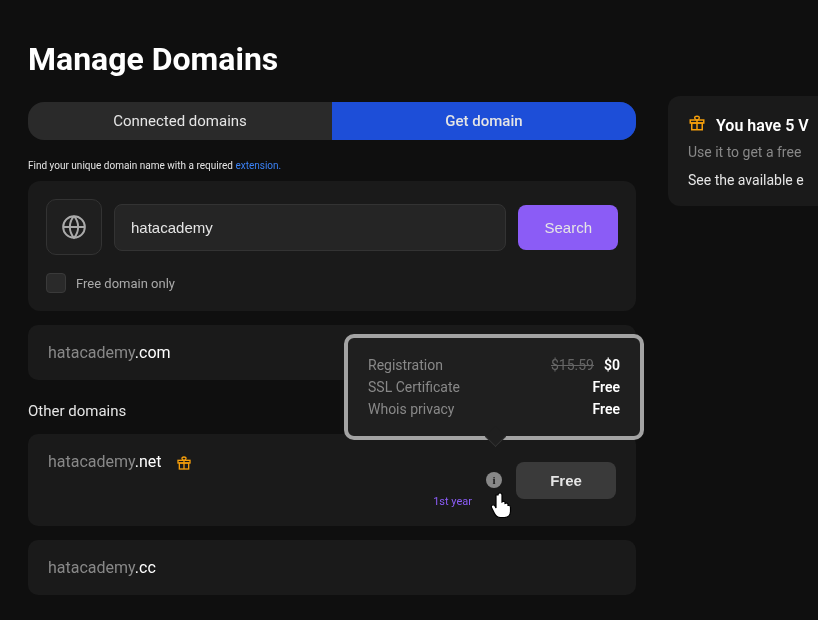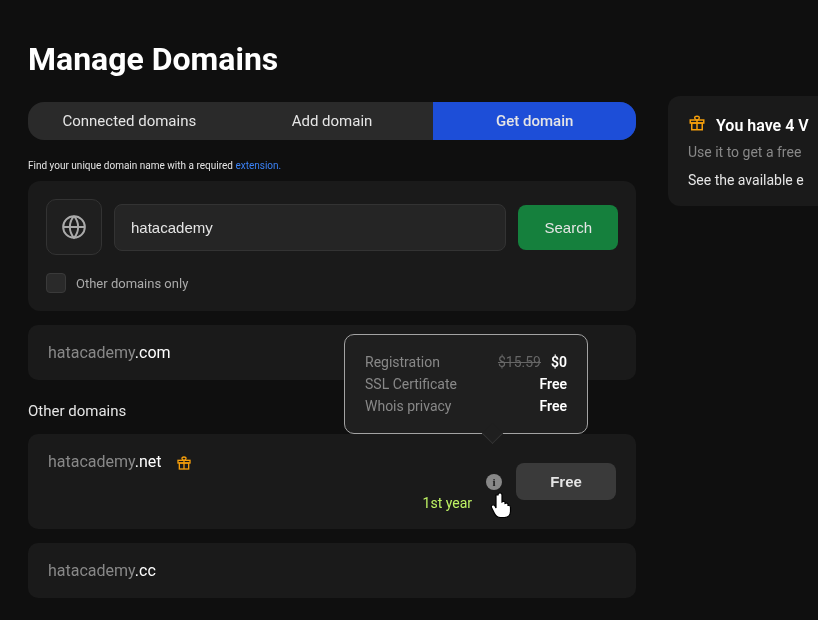--- a/index.html
+++ b/index.html
@@ -70,21 +70,21 @@
     flex: 1;
     background: #252525;
     border: 1px solid #333;
     border-radius: 8px;
     padding: 14px 16px;
     color: #e5e5e5;
     font-size: 15px;
     outline: none;
   }
   .search-btn {
-    background: #15803d;
+    background: #8b5cf6;
     border: none;
     border-radius: 8px;
     padding: 14px 26px;
     color: #e5e5e5;
     font-size: 15px;
     font-weight: 500;
     cursor: pointer;
   }
   .checkbox-row {
     display: flex;
@@ -122,21 +122,21 @@
   .gift-icon-small {
     display: inline-flex;
     margin-left: 10px;
     vertical-align: middle;
   }
   .row-right {
     display: flex;
     align-items: center;
     gap: 14px;
   }
-  .year-text { font-size: 14px; color: #bef264; margin-top: 43px; }
+  .year-text { font-size: 11px; color: #8b5cf6; margin-top: 43px; }
   .info-icon {
     width: 16px;
     height: 16px;
     background: #888;
     border-radius: 50%;
     display: inline-flex;
     align-items: center;
     justify-content: center;
     font-size: 11px;
     font-weight: 700;
@@ -151,24 +151,24 @@
     color: #e5e5e5;
     font-size: 15px;
     font-weight: 600;
     cursor: pointer;
     min-width: 100px;
     text-align: center;
   }
   .tooltip {
     position: absolute;
     background: #1f1f1f;
-    border: 1px solid #a3a3a3;
+    border: 4px solid #a3a3a3;
     border-radius: 10px;
     padding: 16px 20px;
-    width: 244px;
+    width: 300px;
     z-index: 10;
     top: 334px;
     left: 344px;
   }
   .tooltip::after {
     content: "";
     position: absolute;
     bottom: -8px;
     left: 140px;
     width: 14px;
@@ -216,21 +216,20 @@
   }
 </style>
 </head>
 <body>
 
 <div class="container">
   <h1>Manage Domains</h1>
 
   <div class="tabs">
     <div class="tab">Connected domains</div>
-    <div class="tab">Add domain</div>
     <div class="tab active">Get domain</div>
   </div>
 
   <p class="intro">
     <span>Find your unique domain name with a required </span><a href="#">extension.</a>
   </p>
 
   <div class="search-card">
     <div class="search-row">
       <div class="globe-box">
@@ -238,21 +237,21 @@
           <circle cx="12" cy="12" r="10"></circle>
           <path d="M2 12h20"></path>
           <path d="M12 2a15 15 0 0 1 0 20a15 15 0 0 1 0-20"></path>
         </svg>
       </div>
       <input class="search-input" value="hatacademy" style="">
       <button class="search-btn">Search</button>
     </div>
     <div class="checkbox-row">
       <div class="checkbox"></div>
-      <span class="checkbox-label">Other domains only</span>
+      <span class="checkbox-label">Free domain only</span>
     </div>
   </div>
 
   <div class="domain-row">
     <div class="domain-name">
       <span>hatacademy</span><span class="tld">.com</span>
     </div>
   </div>
 
   <div class="section-title">Other domains</div>
@@ -305,21 +304,21 @@
   <div class="side-title">
     <span>
       <svg width="18" height="18" viewBox="0 0 24 24" fill="none" stroke="#f59e0b" stroke-width="2">
         <rect x="3" y="8" width="18" height="4"></rect>
           <rect x="5" y="12" width="14" height="9"></rect>
         <path d="M12 8v13"></path>
           <path d="M12 8c-3 0-5-5 0-5"></path>
           <path d="M12 8c3 0 5-5 0-5"></path>
       </svg>
     </span>
-    <span>You have 4  V</span>
+    <span>You have 5  V</span>
   </div>
   <div class="side-sub">Use it to get a free</div>
   <div class="side-link">See the available e</div>
 </div>
 
 <div class="cursor-hand">
   <svg width="24" height="26" viewBox="0 0 24 26">
     <path d="M8 3c0-1 .8-2 2-2s2 1 2 2v7l1-.5c1-.5 2 0 2 1v1l1-.3c1-.3 2 .3 2 1.3v1l1 0c1 0 1.5 1 1.5 2v4c0 3-2 6-6 6h-4c-3 0-5-2-6-4l-3-6c-.5-1 0-2 1-2.5s2 0 2.5 1l1 2V3z" fill="#fff" stroke="#000" stroke-width="1.2"></path>
   </svg>
 </div>

